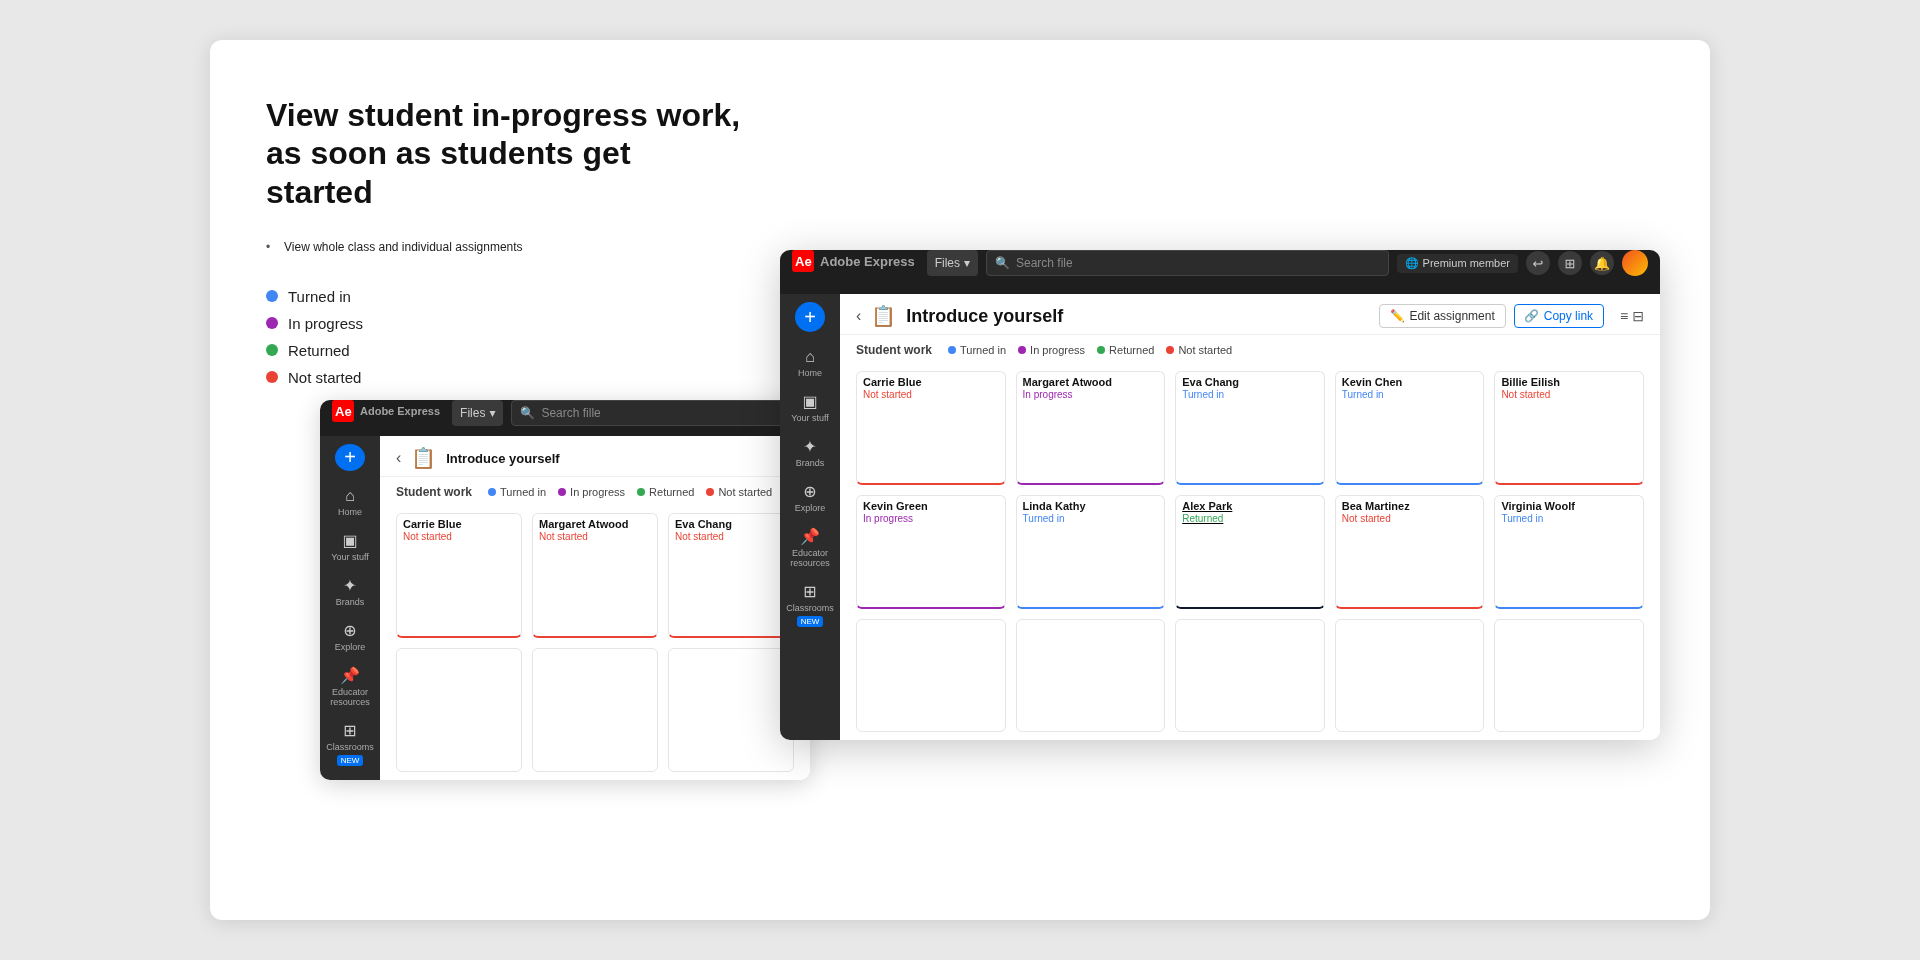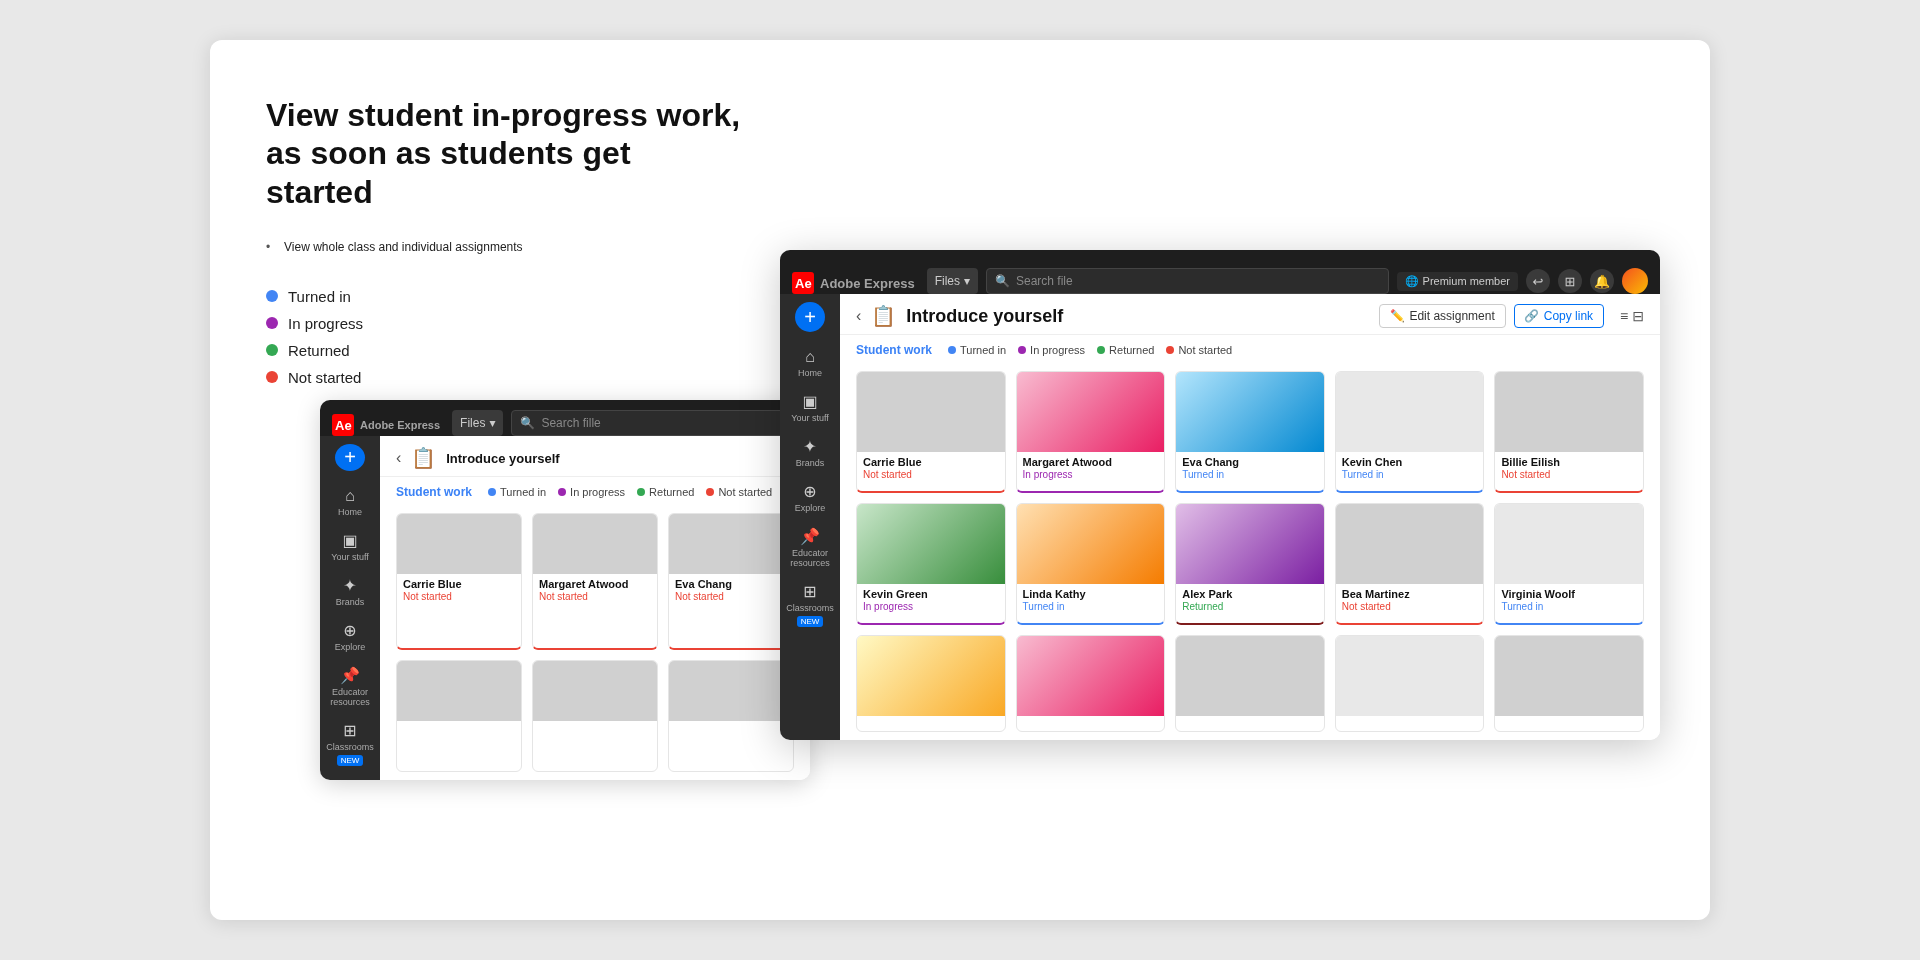--- a/index.html
+++ b/index.html
@@ -102,21 +102,21 @@
       box-shadow: 0 8px 40px rgba(0,0,0,0.22);
       z-index: 2;
       background: #fff;
     }
 
     
     .ae-topbar {
       background: #1e1e1e;
       height: 44px;
       display: flex;
-      align-items: flex-end;
+      align-items: flex-start;
       padding: 0 12px;
       gap: 8px;
       flex-shrink: 0;
     }
     .ae-logo {
       display: flex;
       align-items: center;
       gap: 6px;
       margin-right: 4px;
     }
@@ -321,21 +321,21 @@
     
     .ae-student-work-header {
       padding: 8px 16px 6px 16px;
       display: flex;
       align-items: center;
       gap: 16px;
     }
     .ae-sw-label {
       font-size: 12px;
       font-weight: 600;
-      color: #3b82f6;
+      color: #404040;
     }
     .ae-status-dots {
       display: flex;
       align-items: center;
       gap: 12px;
     }
     .ae-status-dot-item {
       display: flex;
       align-items: center;
       gap: 4px;
@@ -355,21 +355,20 @@
       gap: 10px;
       padding: 8px 16px;
       overflow-y: auto;
       flex: 1;
     }
     .ae-card {
       border-radius: 6px;
       overflow: hidden;
       border: 1px solid #e5e5e5;
       display: flex;
-      flex-direction: column;
     }
     .ae-card-thumb {
       height: 80px;
       background: #f0f0f0;
       flex-shrink: 0;
       overflow: hidden;
       display: flex;
       align-items: center;
       justify-content: center;
       font-size: 28px;
@@ -388,21 +387,21 @@
       font-size: 10px;
       margin-top: 1px;
     }
     .ae-card-status.not-started { color: #ea4335; }
     .ae-card-status.in-progress { color: #9c27b0; }
     .ae-card-status.turned-in { color: #4285f4; }
     .ae-card-status.returned { color: #34a853; }
     .ae-card-border-red { border-bottom: 2px solid #ea4335; }
     .ae-card-border-purple { border-bottom: 2px solid #9c27b0; }
     .ae-card-border-blue { border-bottom: 2px solid #4285f4; }
-    .ae-card-border-green { border-bottom: 2px solid #7f1d1d; }
+    .ae-card-border-green { border-bottom: 2px solid #0f172a; text-decoration: underline; }
 
     
     .thumb-gray { background: #d0d0d0; }
     .thumb-pink { background: linear-gradient(135deg, #f8bbd0, #e91e63); }
     .thumb-lightblue { background: linear-gradient(135deg, #b3e5fc, #0288d1); }
     .thumb-purple { background: linear-gradient(135deg, #e1bee7, #7b1fa2); }
     .thumb-green { background: linear-gradient(135deg, #c8e6c9, #388e3c); }
     .thumb-orange { background: linear-gradient(135deg, #ffe0b2, #f57c00); }
     .thumb-yellow { background: linear-gradient(135deg, #fff9c4, #f9a825); }
     .thumb-sketch { background: #e8e8e8; }

